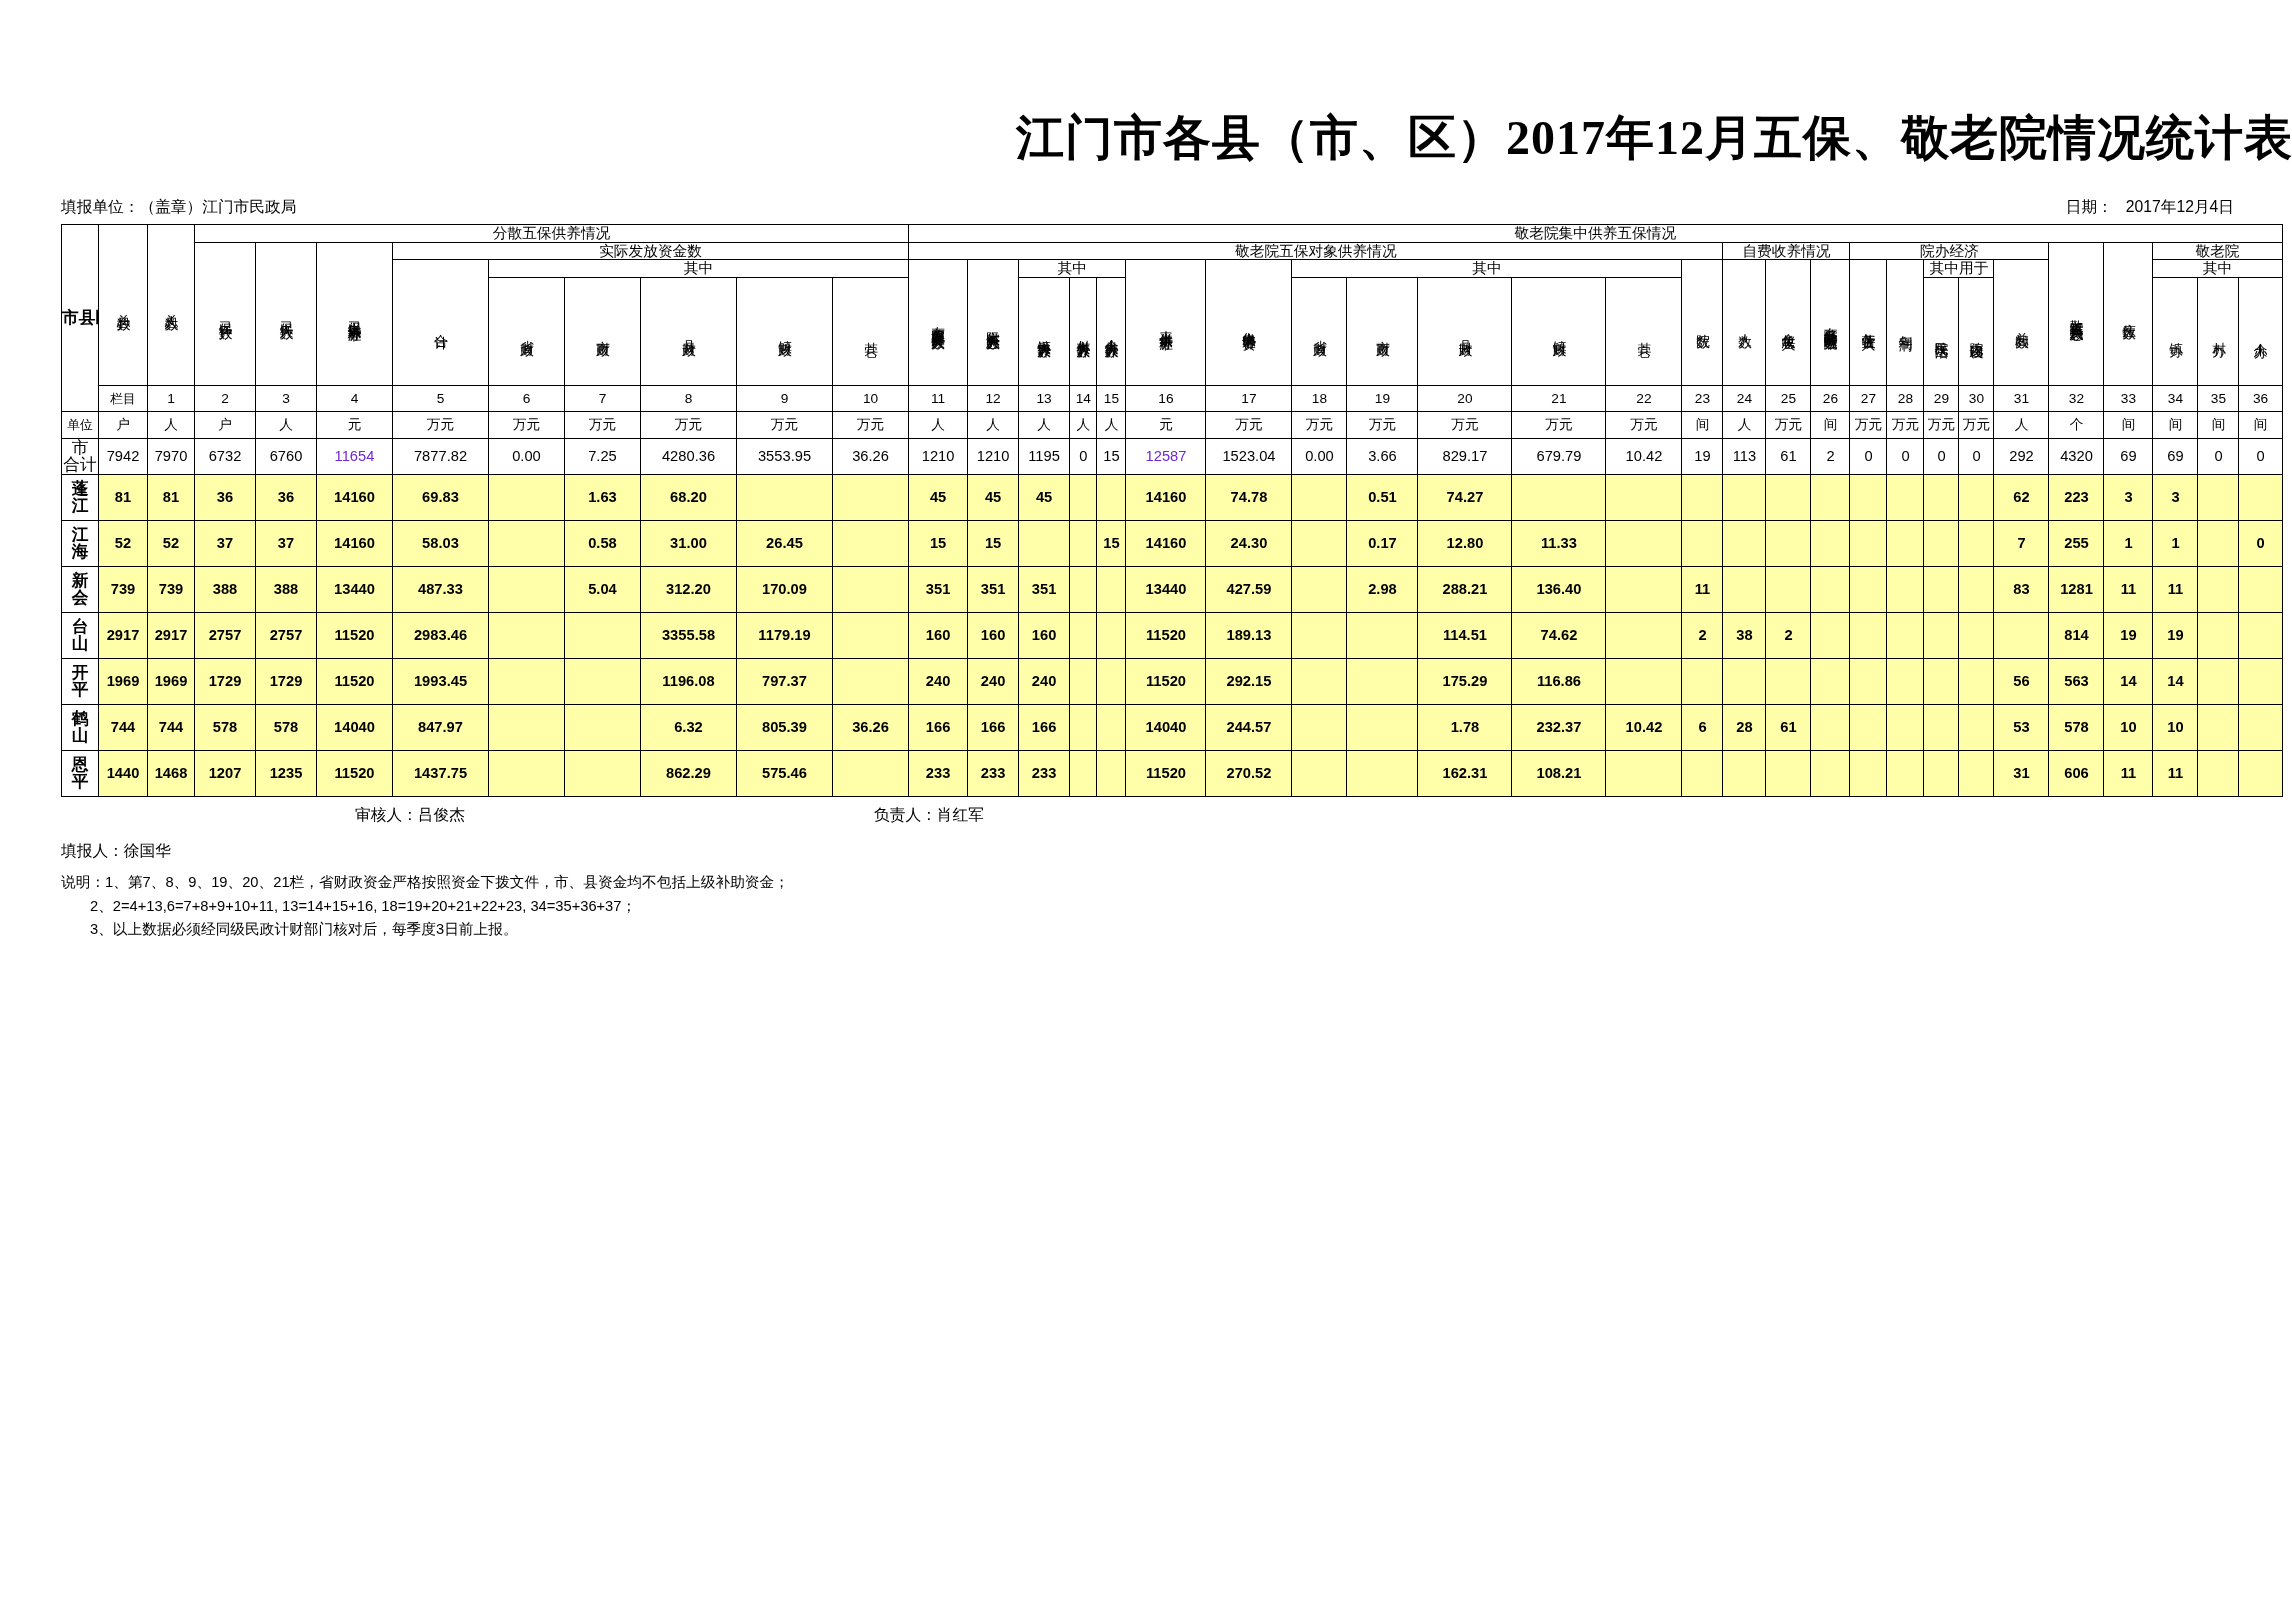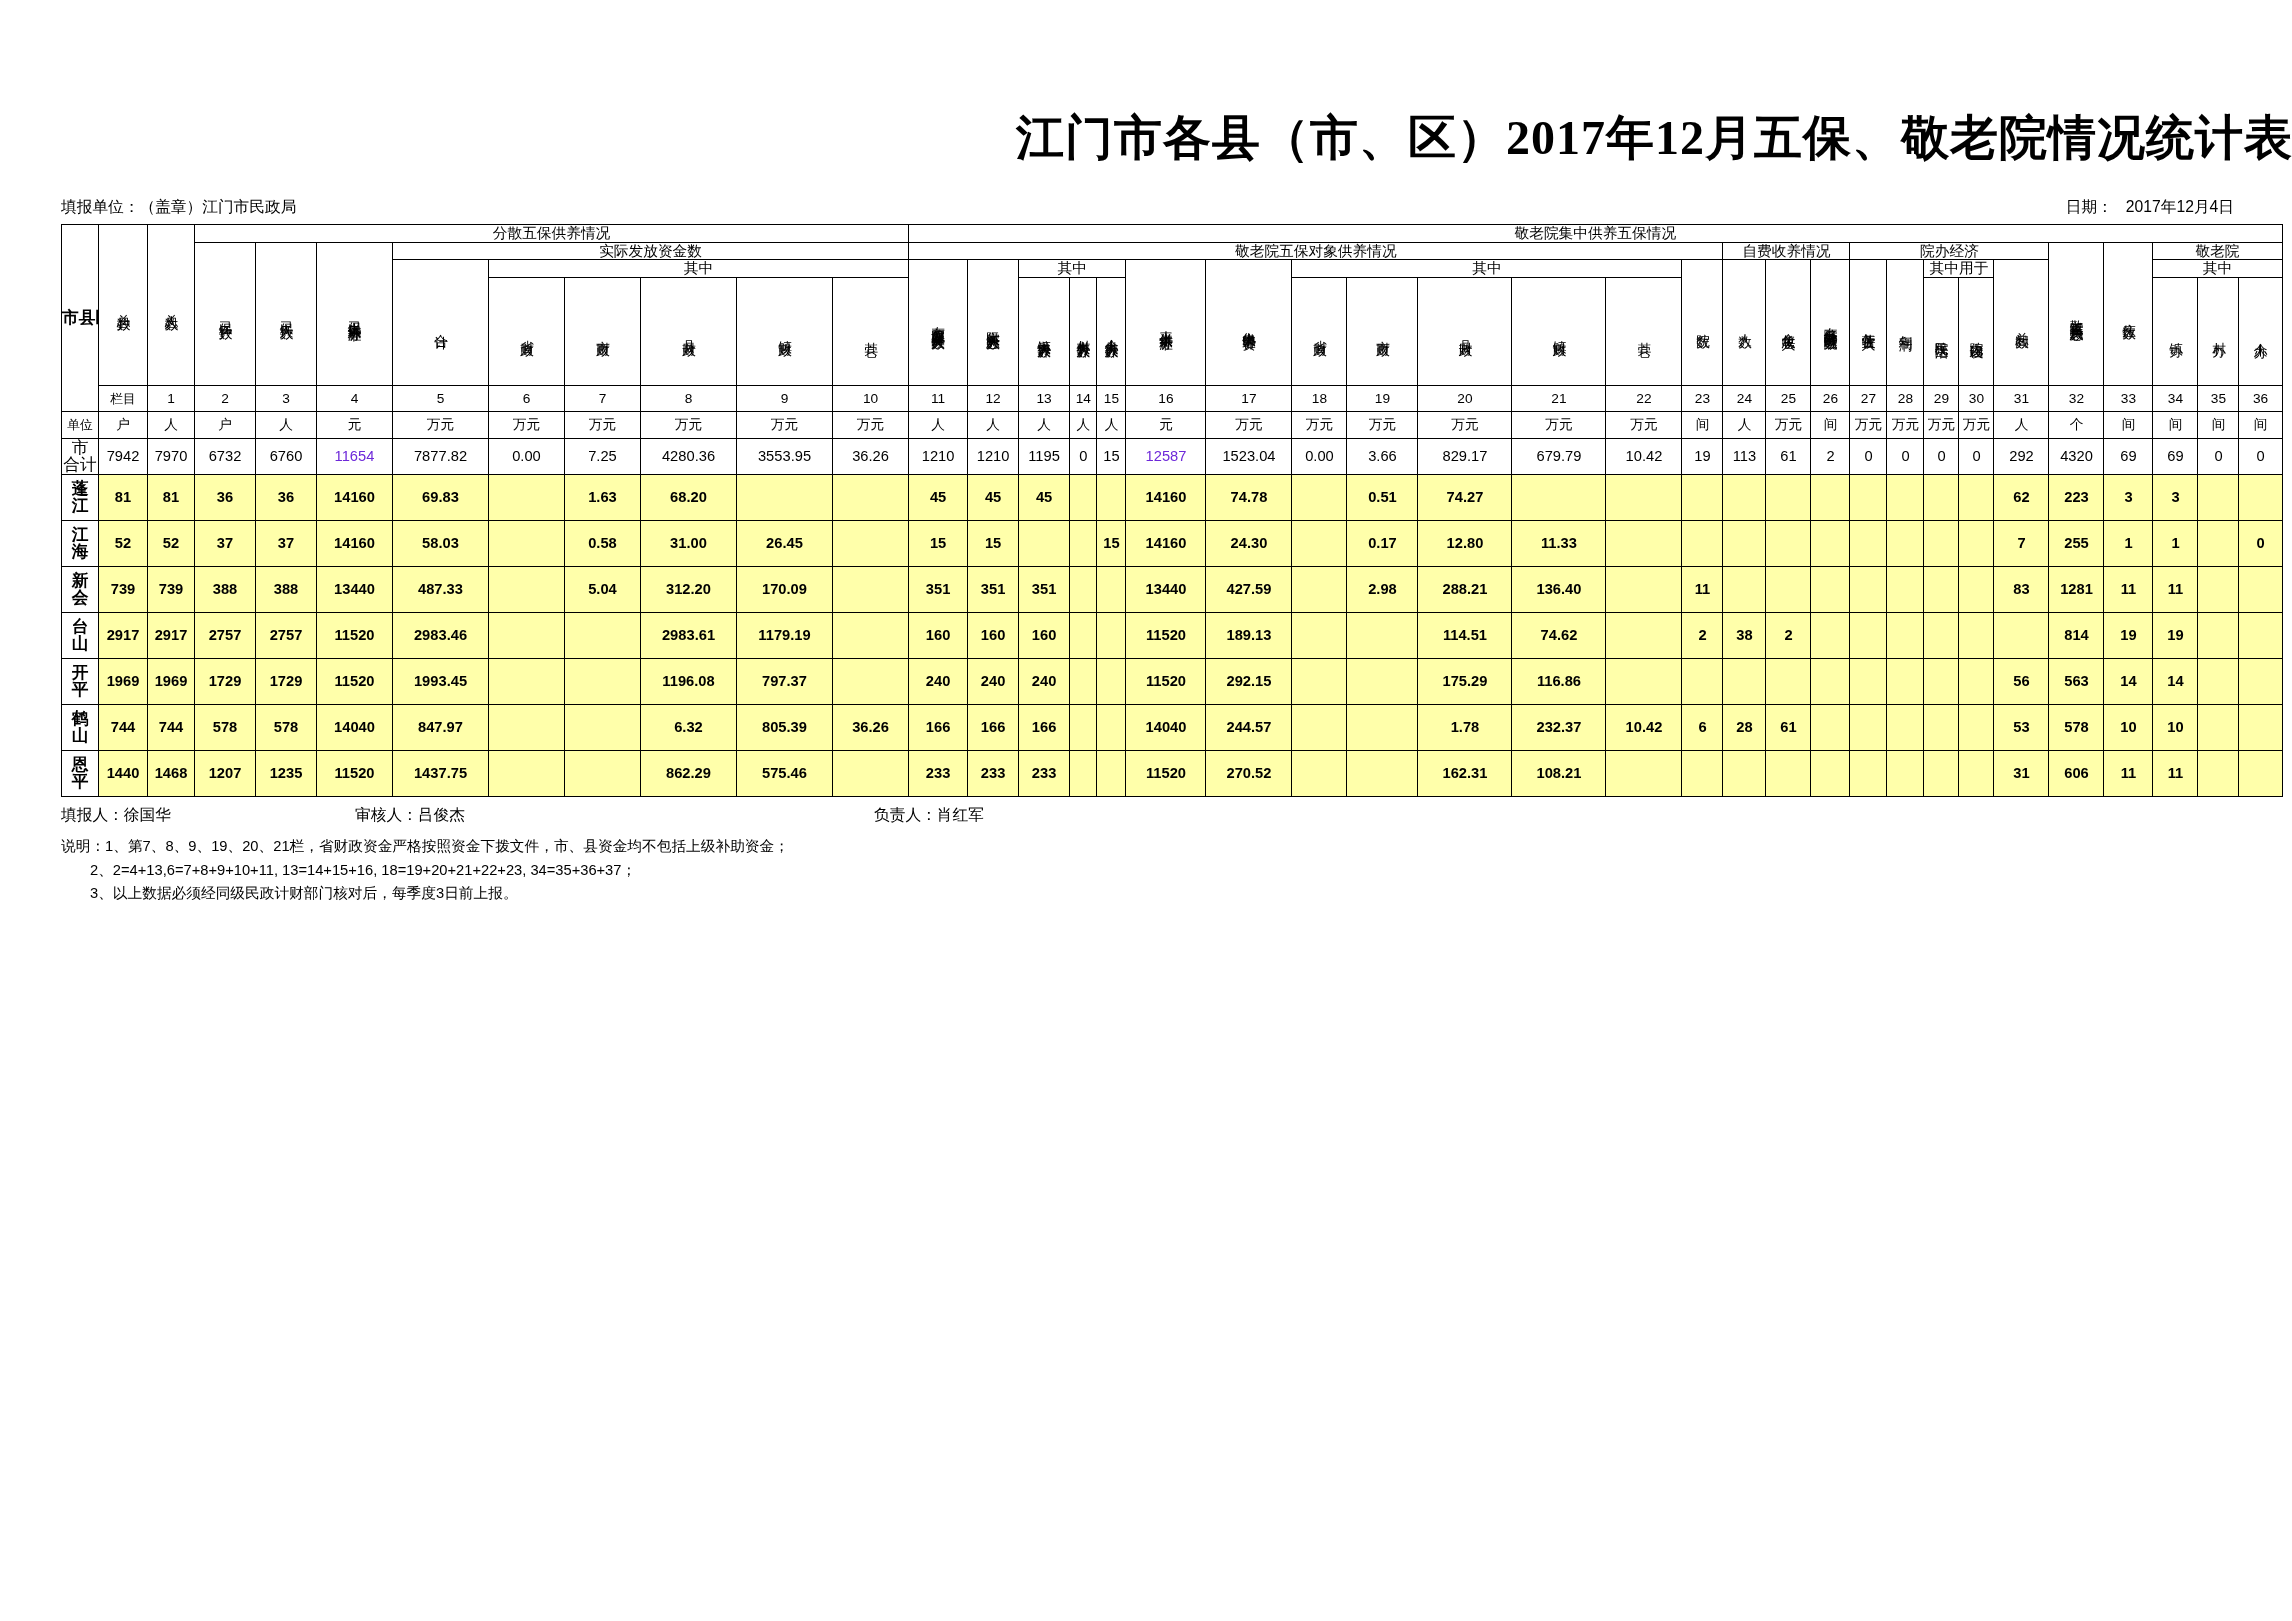--- a/index.html
+++ b/index.html
@@ -87,21 +87,21 @@
   .red { color: #6d28d9; }
   tr.datarow td { height: 45px; font-size: 14.7px; font-weight: bold; }
   tr.totalrow td { height: 33px; font-size: 14.7px; }
   tr.idxrow td, tr.unitrow td { height: 25.5px; font-size: 13.7px; }
   .sig-row {
     display: flex;
     margin: 7.8px 59px 0 61px;
     font-size: 15.7px;
     font-family: "Liberation Sans", sans-serif;
   }
-  .sig-a { width: 294px; }
+  .sig-a { width: 294px; margin-top: 36px; }
   .sig-b { width: 519px; }
   .notes {
     margin: 9.8px 59px 0 61px;
     font-size: 14.7px;
     font-family: "Liberation Sans", sans-serif;
     line-height: 1.6;
   }
   .notes div { white-space: nowrap; }
   .note-indent { padding-left: 29px; }
 </style>
@@ -486,21 +486,21 @@
           <tr class="datarow">
             <td class="rowname"><span style="display: inline-block; line-height: 1.05; font-size: 16.7px;">台<br>山</span></td>
             <td class="yellow">2917</td>
             <td class="yellow">2917</td>
             <td class="yellow">2757</td>
             <td class="yellow">2757</td>
             <td class="yellow">11520</td>
             <td class="yellow">2983.46</td>
             <td class="yellow"></td>
             <td class="yellow"></td>
-            <td class="yellow">2983.61</td>
+            <td class="yellow">3355.58</td>
             <td class="yellow">1179.19</td>
             <td class="yellow"></td>
             <td class="yellow">160</td>
             <td class="yellow">160</td>
             <td class="yellow">160</td>
             <td class="yellow"></td>
             <td class="yellow"></td>
             <td class="yellow">11520</td>
             <td class="yellow">189.13</td>
             <td class="yellow"></td>

